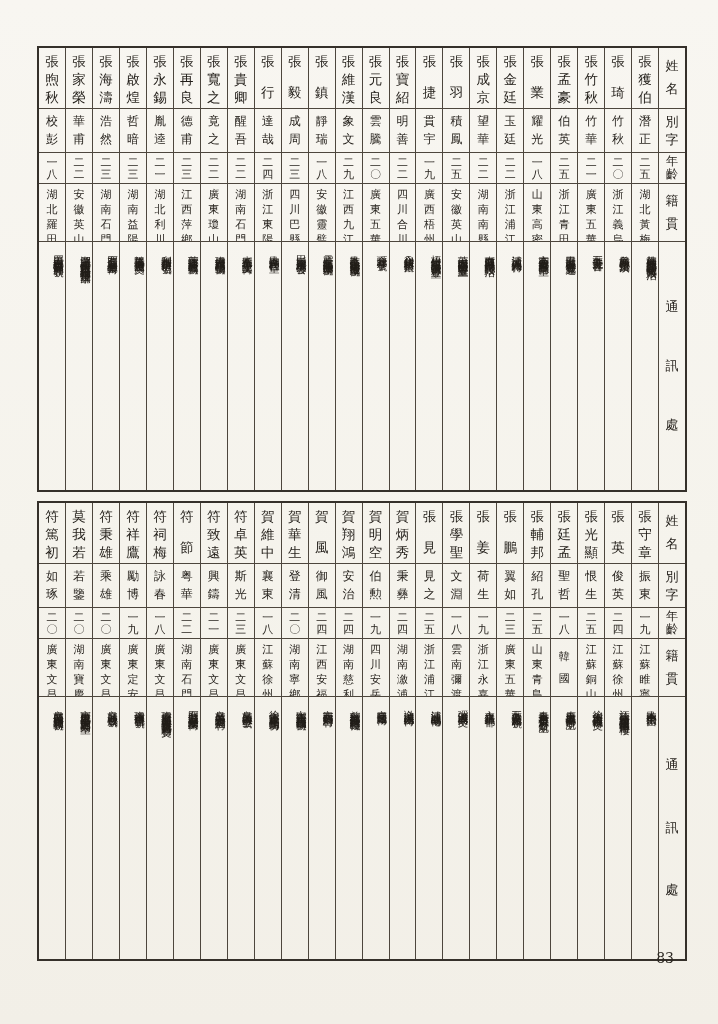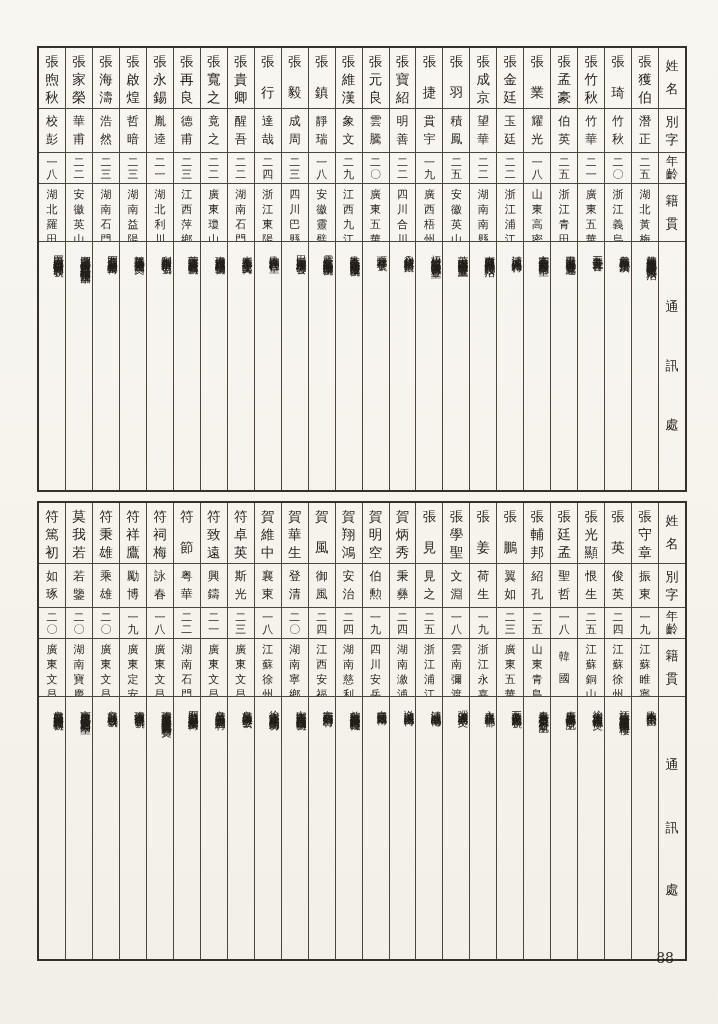--- a/index.html
+++ b/index.html
@@ -1133,14 +1133,14 @@
             <span>東</span>
             <span>文</span>
             <span>昌</span>
           </div>
           <div class="cell c-addr">文昌縣便民市郁興和號轉</div>
         </div>
       </div>
 
   </div>
 
-  <div class="page-num">88</div>
+  <div class="page-num">83</div>
 </div>
 
 </body></html>

